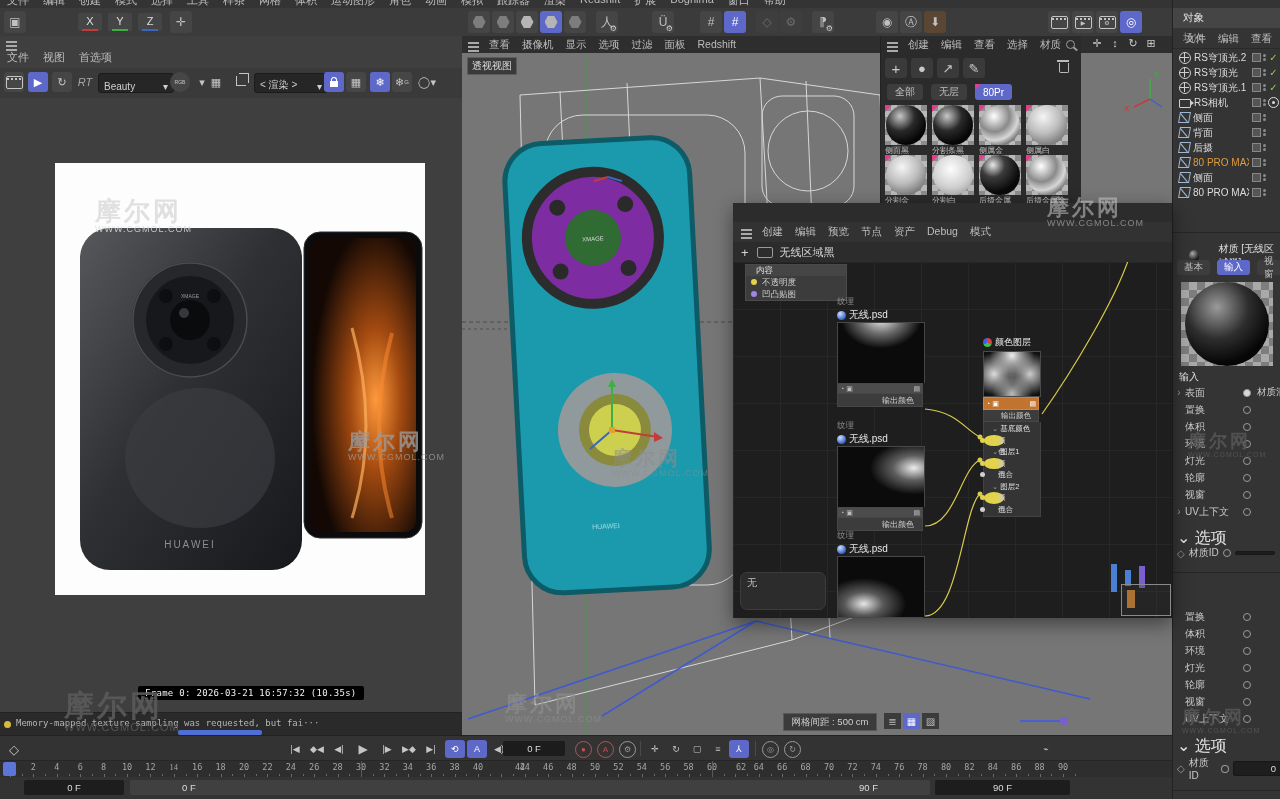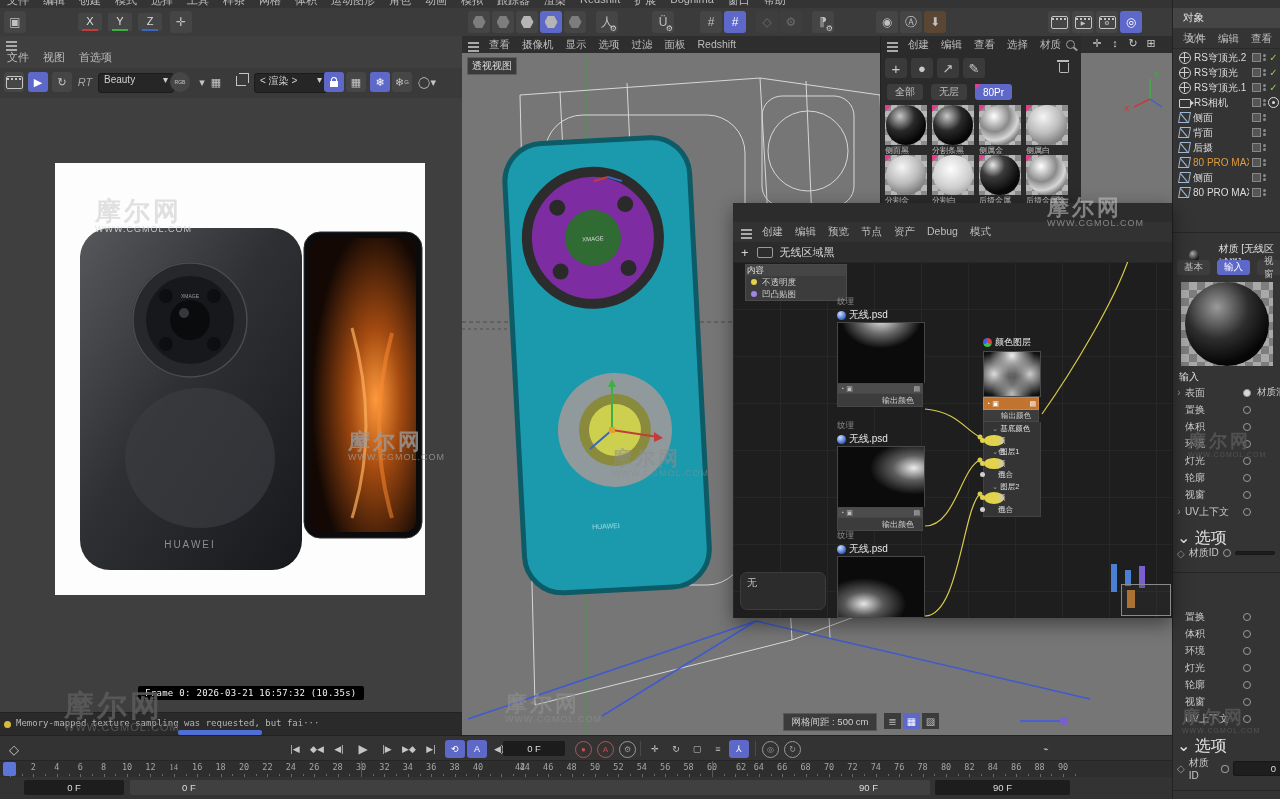--- a/index.html
+++ b/index.html
@@ -28,21 +28,21 @@
   .hex.dark{background:#7d7d7d;}
   .gearsub{position:absolute;right:1px;bottom:0;font-size:8px;color:#cfcfcf;}
   
   #left-panel{left:0;top:36px;width:462px;height:699px;background:#3f3f3f;border-right:2px solid #1f1f1f;}
   #rv-menu-row{position:absolute;left:0;top:14px;display:flex;font-size:11px;}
   #rv-toolbar{position:absolute;left:0;top:32px;width:462px;height:30px;background:#3a3a3a;border-bottom:1px solid #2c2c2c;}
   .rvbtn{position:absolute;top:4px;height:20px;min-width:20px;background:#464646;border-radius:3px;
     color:#c5c5c5;display:flex;align-items:center;justify-content:center;font-size:11px;}
   .rvbtn.blue{background:#5e68c8;color:#fff;}
   .rvfield{position:absolute;top:5px;height:18px;background:#262626;border:1px solid #1b1b1b;border-radius:3px;
-    color:#cfcfcf;font-size:10px;display:flex;align-items:flex-start;padding:0 5px;justify-content:space-between;}
+    color:#cfcfcf;font-size:10px;display:flex;align-items:flex-end;padding:0 5px;justify-content:space-between;}
   #rv-canvas{position:absolute;left:0;top:62px;width:462px;height:614px;background:#3f3f3f;overflow:hidden;}
   #rv-status{position:absolute;left:0;top:676px;width:462px;height:23px;background:#2a2a2a;border-top:1px solid #222;}
   #rv-stamp{position:absolute;left:138px;top:588px;background:#000;color:#f2f2f2;font-size:9px;padding:2px 7px;border-radius:2px;letter-spacing:.3px;}
   #status-dot{position:absolute;left:4px;top:8px;width:7px;height:7px;border-radius:50%;background:#d8b93c;}
   #status-text{position:absolute;left:16px;top:5px;font-size:9px;color:#b5b5b5;}
   #rv-scrollbit{position:absolute;left:178px;top:694px;width:84px;height:5px;background:#4f6fd4;border-radius:2px;}
   
   .wm{z-index:40;pointer-events:none;text-align:left;line-height:1.05;}
   .wm .w1{font-weight:bold;letter-spacing:3px;}
   .wm .w2{font-size:9px;letter-spacing:1px;}
@@ -100,21 +100,21 @@
   .tn-thumb{width:86px;height:60px;border:1px solid #474747;border-bottom:none;}
   .tn-a .tn-thumb{background:radial-gradient(ellipse 65% 70% at 50% -8%,#f0f0f0,#6a6a6a 38%,#0b0b0b 72%);}
   .tn-b .tn-thumb{background:radial-gradient(ellipse 75% 65% at 88% 35%,#ededed,#5d5d5d 32%,#0b0b0b 68%);}
   .tn-c .tn-thumb{background:radial-gradient(ellipse 75% 65% at 30% 78%,#e6e6e6,#585858 30%,#0b0b0b 66%);}
   .tn-foot{width:86px;height:11px;background:#4c4c4c;border:1px solid #474747;display:flex;align-items:center;
     justify-content:space-between;font-size:7px;color:#bdbdbd;padding:0 2px;box-sizing:border-box;}
   .tn-out{position:relative;width:86px;height:13px;background:#3c3c3c;border:1px solid #474747;border-top:none;
     font-size:8px;color:#cfcfcf;text-align:right;line-height:13px;padding-right:8px;box-sizing:border-box;}
   .port{position:absolute;width:6px;height:6px;border-radius:50%;background:#e3d24b;}
   #partial-node{position:absolute;left:12px;top:2px;width:100px;background:#3c3c3c;border:1px solid #4a4a4a;font-size:8.5px;color:#cfcfcf;}
-  #partial-node .hd{height:11px;background:#454545;padding-left:1px;line-height:11px;color:#e0e0e0;}
+  #partial-node .hd{height:11px;background:#454545;padding-left:10px;line-height:11px;color:#e0e0e0;}
   #partial-node .pr{height:12px;line-height:12px;padding-left:16px;position:relative;}
   #partial-node .pr .port{left:5px;top:3px;}
   #partial-node .pr.purple .port{background:#9f86e8;}
   #color-node{position:absolute;left:250px;top:74px;width:58px;}
   .cn-title{font-size:9px;color:#eee;display:flex;align-items:center;gap:3px;margin-bottom:2px;}
   .cn-ico{width:9px;height:9px;border-radius:50%;background:conic-gradient(#e04040 0 33%,#40c050 0 66%,#4060e0 0);}
   .cn-thumb{width:56px;height:44px;border:1px solid #4a4a4a;
     background:radial-gradient(circle at 18% 50%,#ddd,transparent 42%),radial-gradient(circle at 82% 50%,#ccc,transparent 42%),radial-gradient(circle at 50% 8%,#eee,transparent 45%),radial-gradient(circle at 50% 95%,#bbb,transparent 40%),#101010;}
   .cn-sel{width:56px;height:13px;background:#c07430;border:1px solid #d08440;display:flex;align-items:center;
     justify-content:space-between;padding:0 2px;box-sizing:border-box;font-size:7px;color:#fff;}

